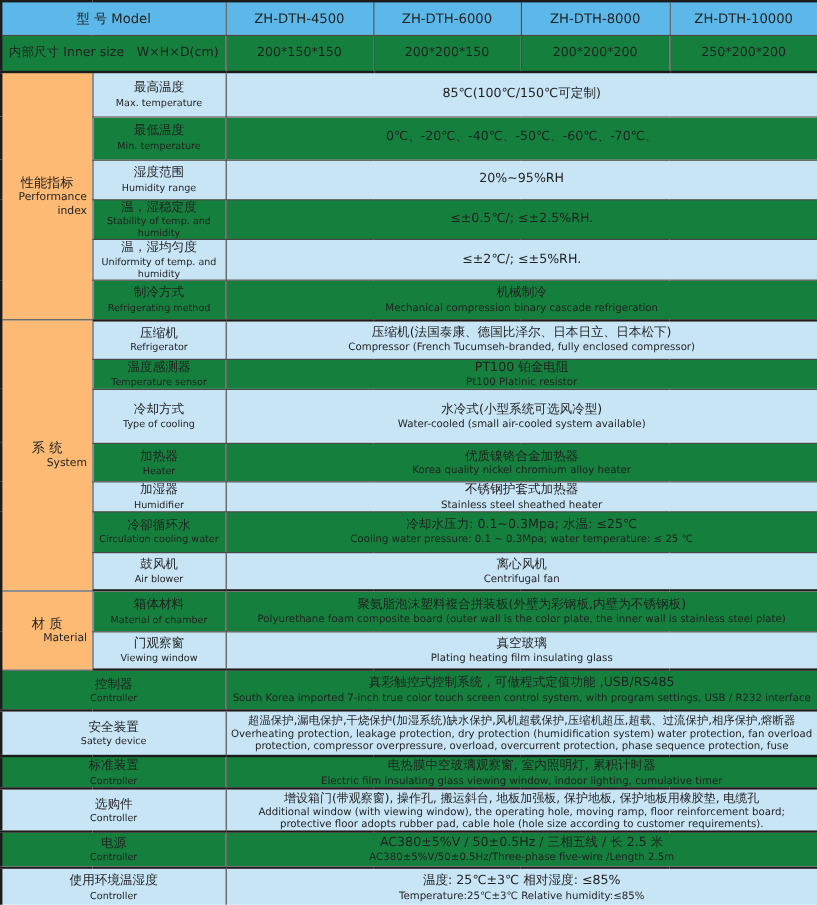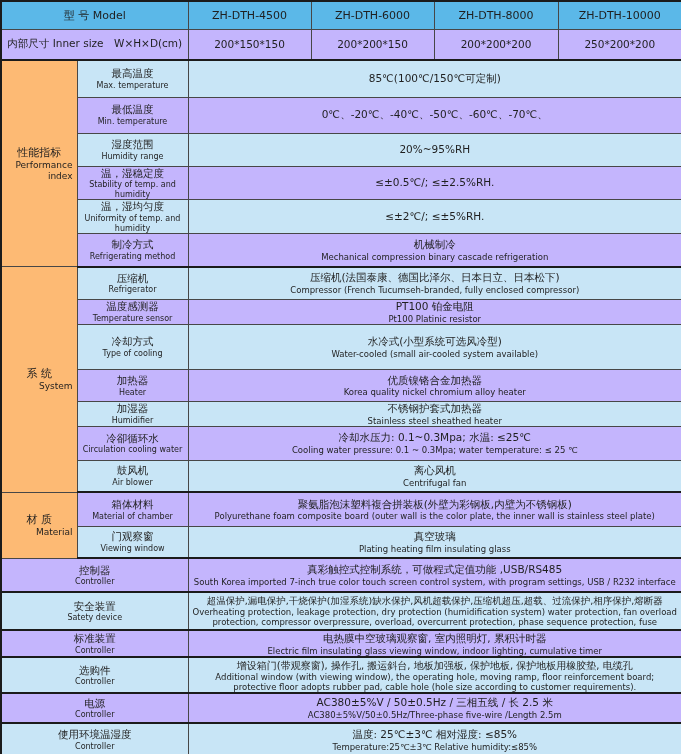--- a/index.html
+++ b/index.html
@@ -14,21 +14,21 @@
     border-collapse: collapse; table-layout: fixed;
     border: 2px solid #1b1b1b;
   }
   td {
     border: 1px solid #474747;
     text-align: center; vertical-align: middle;
     padding: 0 4px; overflow: hidden;
   }
   .hdr { background: #5bb8e8; }
   .lb  { background: #c8e5f6; }
-  .wh  { background: #c4b5fd; }
+  .wh  { background: #15803d; }
   .cat { background: #fdba74; }
   .cn  { font-size: 10.5px; line-height: 1.3; }
   .en  { font-size: 8.5px;  line-height: 1.2; }
   .sub .cn { font-size: 10.5px; }
   .sub .en { font-size: 8px; }
   .cat .cn { font-size: 11px; }
   .cat .en { font-size: 9px; text-align: right; }
   .model { font-size: 11px; }
   .sizecell { font-size: 10.5px; }
   tr.thick td { border-bottom: 2px solid #1b1b1b; }

